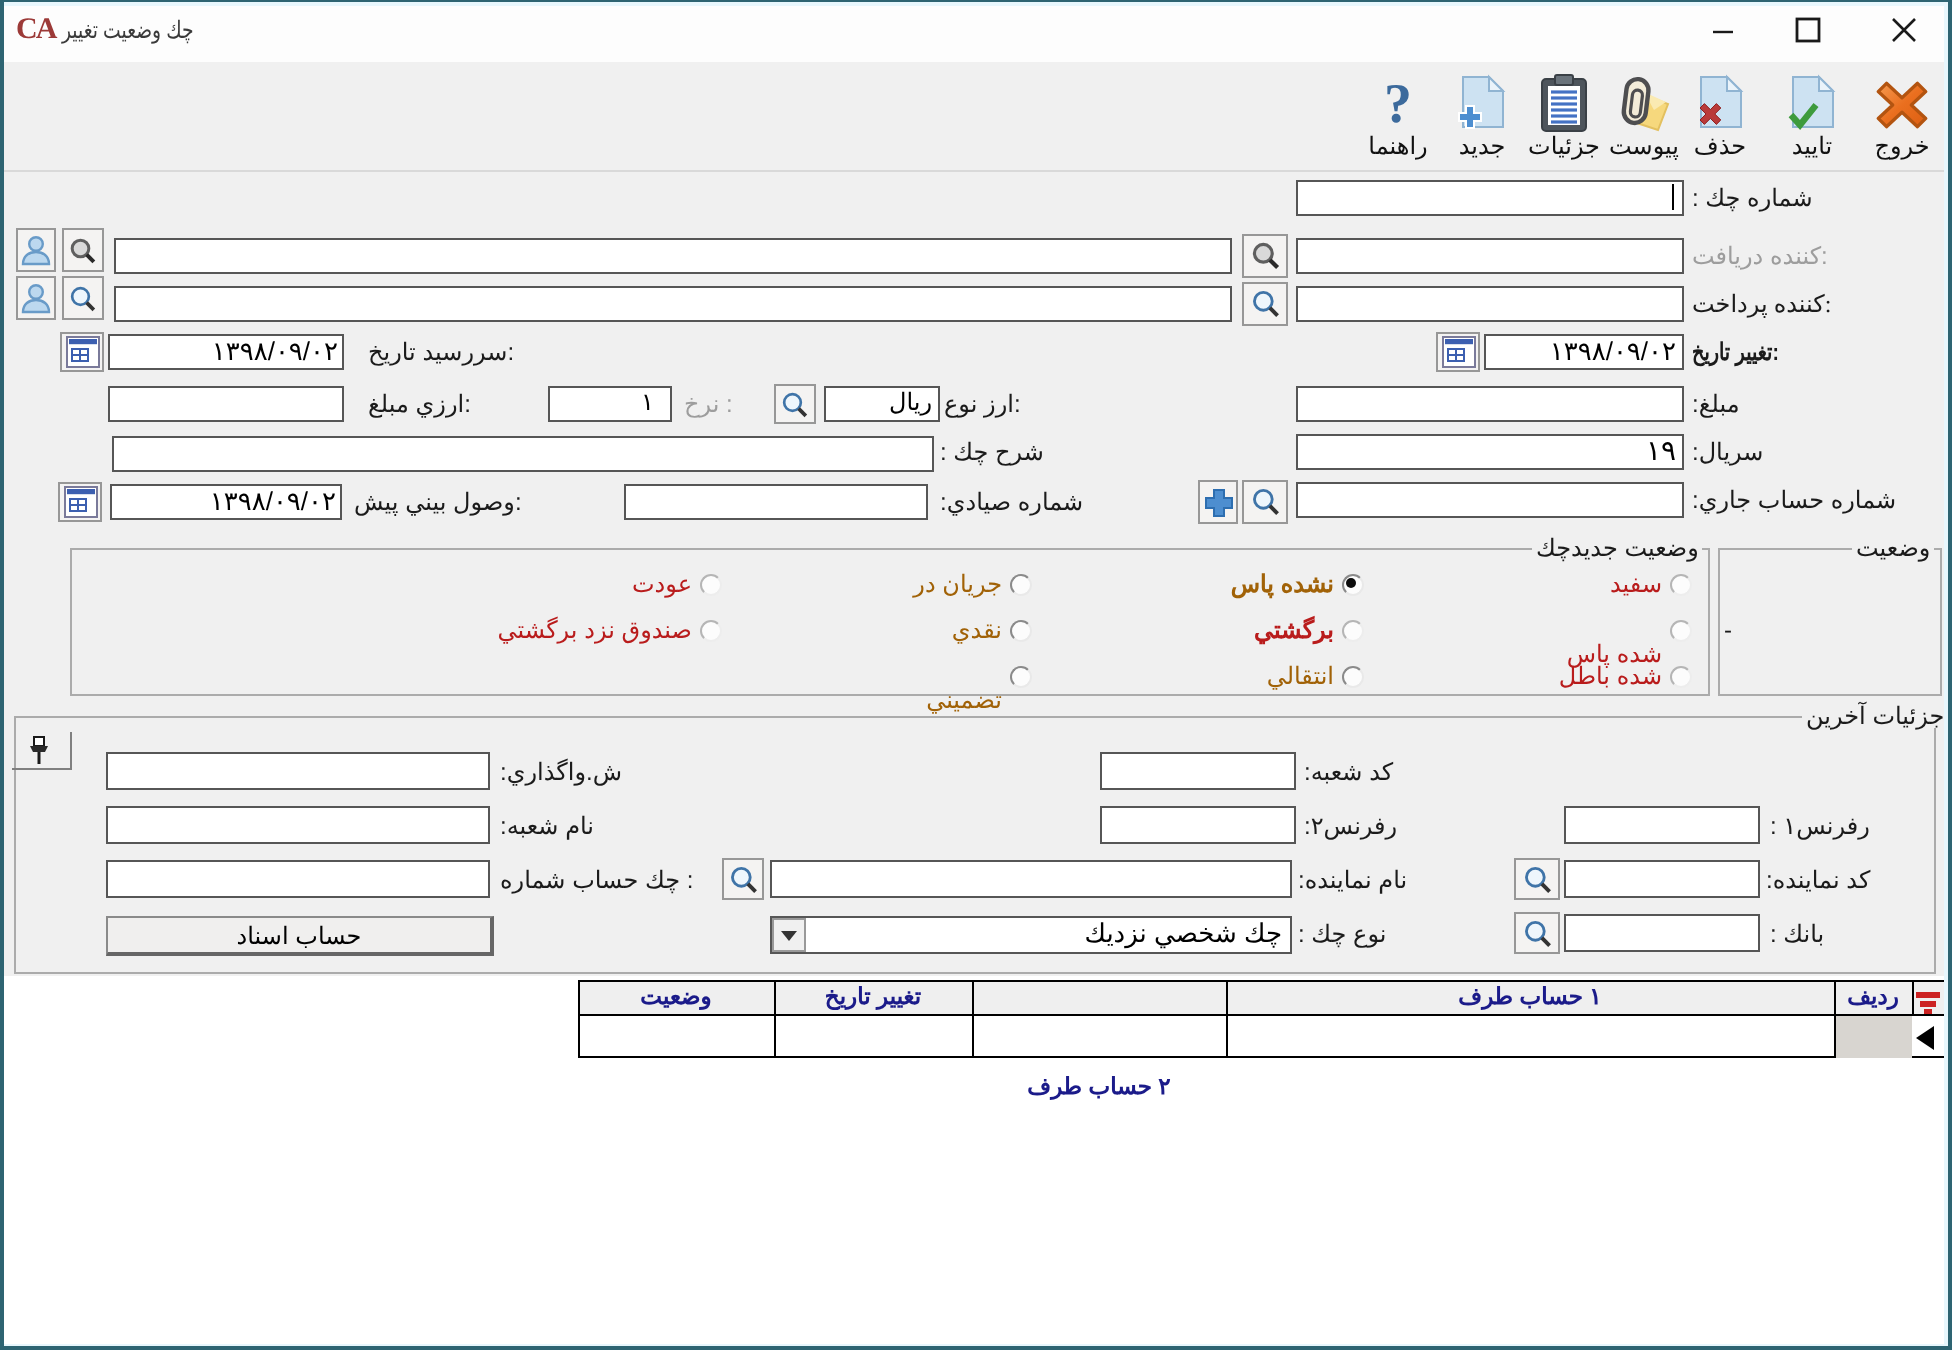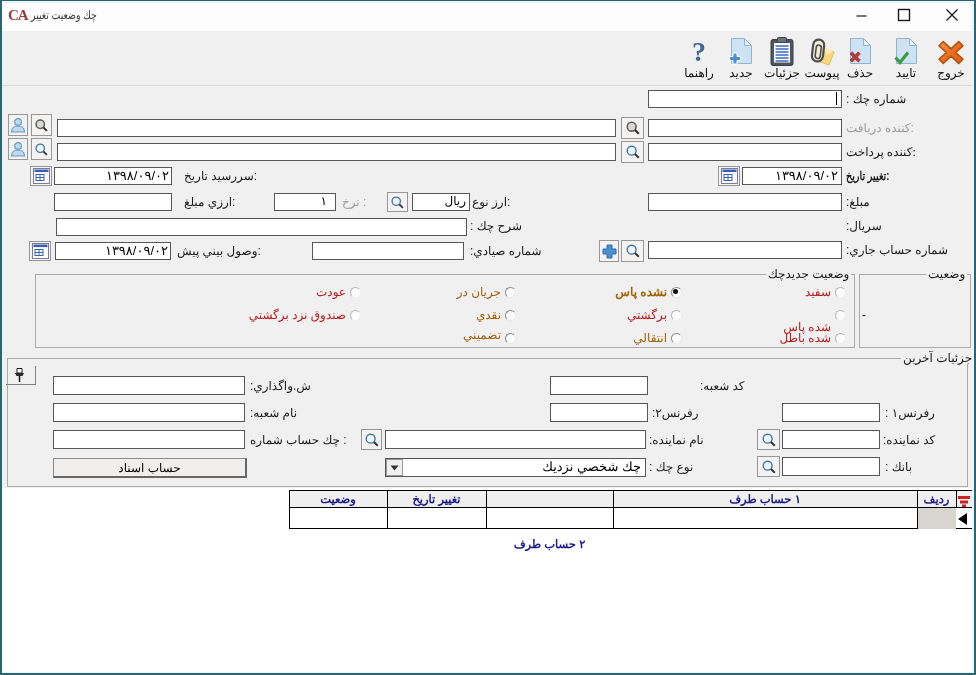--- a/index.html
+++ b/index.html
@@ -191,20 +191,21 @@
 <div class="inp ralign" style="left:274px;top:193px;width:62px;height:18px;padding-right:8px;">۱</div>
 <div class="lb dis" style="left:342px;top:196px;">نرخ‎ :‎</div>
 <div class="btn" style="left:387px;top:192px;width:21px;height:20px;">
       <svg width="15" height="15" viewBox="0 0 18 18">
         <circle cx="7.5" cy="7.5" r="5" fill="#eef6fc" stroke="#3f74a8" stroke-width="1.6"></circle>
         <line x1="11.2" y1="11.2" x2="15.5" y2="15.5" stroke="#333333" stroke-width="2.2"></line>
       </svg>
     </div>
 <div class="inp ralign" style="left:412px;top:193px;width:58px;height:18px;">ريال</div>
 <div class="lb" style="left:472px;top:196px;">نوع‎ ارز:‎</div>
+<div class="inp ralign" style="left:648px;top:217px;width:194px;height:18px;font-size:14px;line-height:15px;">۱۹</div>
 <div class="lb" dir="rtl" style="left:846px;top:220px;">سريال:</div>
 <div class="inp" style="left:56px;top:218px;width:411px;height:18px;"></div>
 <div class="lb" dir="rtl" style="left:470px;top:220px;">شرح چك :</div>
 <div class="inp" style="left:648px;top:241px;width:194px;height:18px;"></div>
 <div class="lb" dir="rtl" style="left:846px;top:244px;">شماره حساب جاري:</div>
 <div class="btn" style="left:621px;top:240px;width:23px;height:22px;">
       <svg width="16" height="16" viewBox="0 0 18 18">
         <circle cx="7.5" cy="7.5" r="5" fill="#eef6fc" stroke="#3f74a8" stroke-width="1.6"></circle>
         <line x1="11.2" y1="11.2" x2="15.5" y2="15.5" stroke="#333333" stroke-width="2.2"></line>
       </svg>
@@ -236,44 +237,44 @@
 <div class="lb" style="left:862px;top:309px;">-</div>
 <div class="radio dis" style="left:834.5px;top:286.5px;"></div>
 <div class="rlb dis" style="right:145px;top:286px;">سفيد</div>
 <div class="radio dis" style="left:834.5px;top:309.5px;"></div>
 <div class="rlb dis" style="right:145px;top:321px;">پاس‎ شده</div>
 <div class="radio dis" style="left:834.5px;top:332.5px;"></div>
 <div class="rlb dis" style="right:145px;top:332px;">باطل‎ شده</div>
 <div class="radio sel" style="left:670.5px;top:286.5px;"></div>
 <div class="rlb" style="right:309px;top:286px;font-weight:bold;">پاس‎ نشده</div>
 <div class="radio dis" style="left:670.5px;top:309.5px;"></div>
-<div class="rlb dis" style="right:309px;top:309px;">برگشتي</div>
+<div class="rlb dis" style="right:309px;top:309px;font-weight:bold;">برگشتي</div>
 <div class="radio" style="left:670.5px;top:332.5px;"></div>
 <div class="rlb" style="right:309px;top:332px;">انتقالي</div>
 <div class="radio" style="left:504.5px;top:286.5px;"></div>
 <div class="rlb" style="right:475px;top:286px;">در‎ جريان</div>
 <div class="radio" style="left:504.5px;top:309.5px;"></div>
 <div class="rlb" style="right:475px;top:309px;text-align:center;">نقدي</div>
 <div class="radio" style="left:504.5px;top:332.5px;"></div>
-<div class="rlb" style="right:475px;top:329px;">تضميني</div>
+<div class="rlb" style="right:475px;top:344px;">تضميني</div>
 <div class="radio dis" style="left:349.5px;top:286.5px;"></div>
 <div class="rlb dis" style="right:630px;top:286px;">عودت</div>
 <div class="radio dis" style="left:349.5px;top:309.5px;"></div>
 <div class="rlb dis" style="right:630px;top:309px;">برگشتي‎ نزد‎ صندوق</div>
 <div class="grp" style="left:7px;top:358px;width:961px;height:129px;"></div>
 <div class="grplbl" style="left:901px;top:352px;">آخرين‎ جزئيات</div>
 <div class="abs" style="left:6px;top:366px;width:30px;height:19px;border-right:1px solid #808080;border-bottom:1px solid #808080;">
 <svg width="15" height="16" viewBox="0 0 15 16" style="margin:1px 0 0 6px;">
         <path d="M5 1.5 h5 v4.5 h-5 z" fill="#ffffff" stroke="#1a1a1a" stroke-width="1"></path>
         <path d="M3 6 h9 l-1.5 3 h-6 z" fill="#2a2a2a"></path>
         <line x1="7.5" y1="9" x2="7.5" y2="15" stroke="#1a1a1a" stroke-width="1.5"></line>
       </svg>
     </div>
 <div class="inp" style="left:550px;top:376px;width:98px;height:19px;"></div>
-<div class="lb" dir="rtl" style="left:652px;top:380px;margin-left:48px;">كد شعبه:</div>
+<div class="lb" dir="rtl" style="left:652px;top:380px;">كد شعبه:</div>
 <div class="inp" style="left:53px;top:376px;width:192px;height:19px;"></div>
 <div class="lb" dir="rtl" style="left:250px;top:380px;">ش.واگذاري:</div>
 <div class="inp" style="left:782px;top:403px;width:98px;height:19px;"></div>
 <div class="lb" dir="rtl" style="left:885px;top:407px;">رفرنس۱ :</div>
 <div class="inp" style="left:550px;top:403px;width:98px;height:19px;"></div>
 <div class="lb" dir="rtl" style="left:652px;top:407px;">رفرنس۲:</div>
 <div class="inp" style="left:53px;top:403px;width:192px;height:19px;"></div>
 <div class="lb" dir="rtl" style="left:250px;top:407px;">نام شعبه:</div>
 <div class="inp" style="left:782px;top:430px;width:98px;height:19px;"></div>
 <div class="lb" dir="rtl" style="left:883px;top:434px;">كد نماينده:</div>

